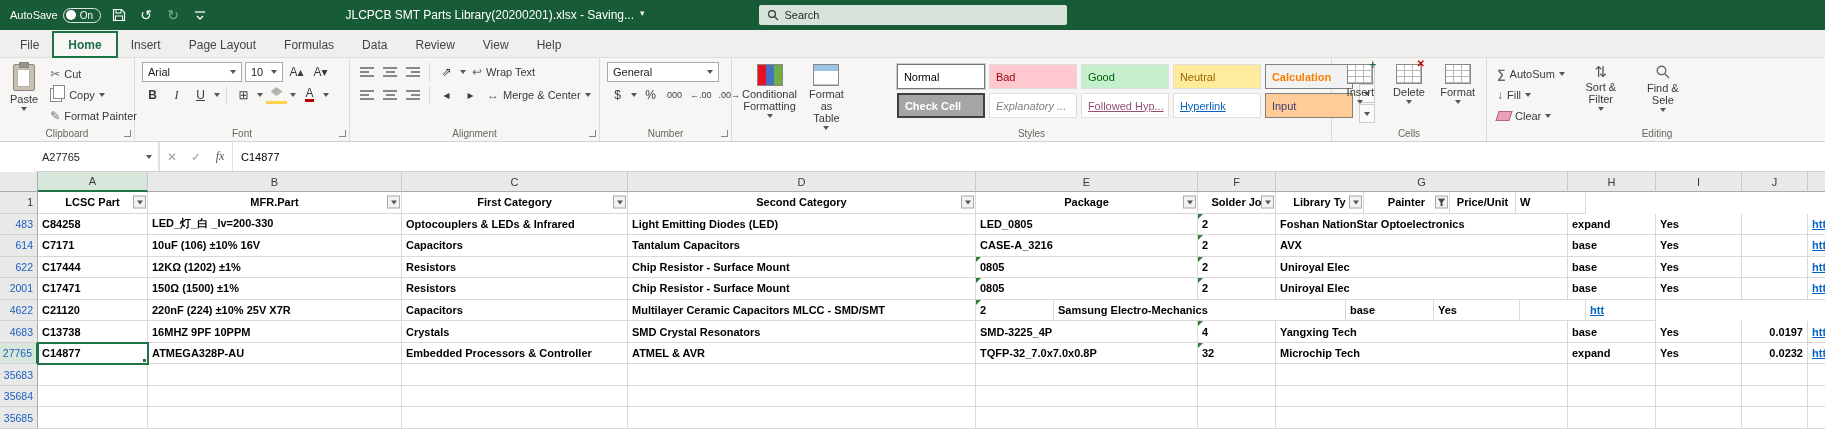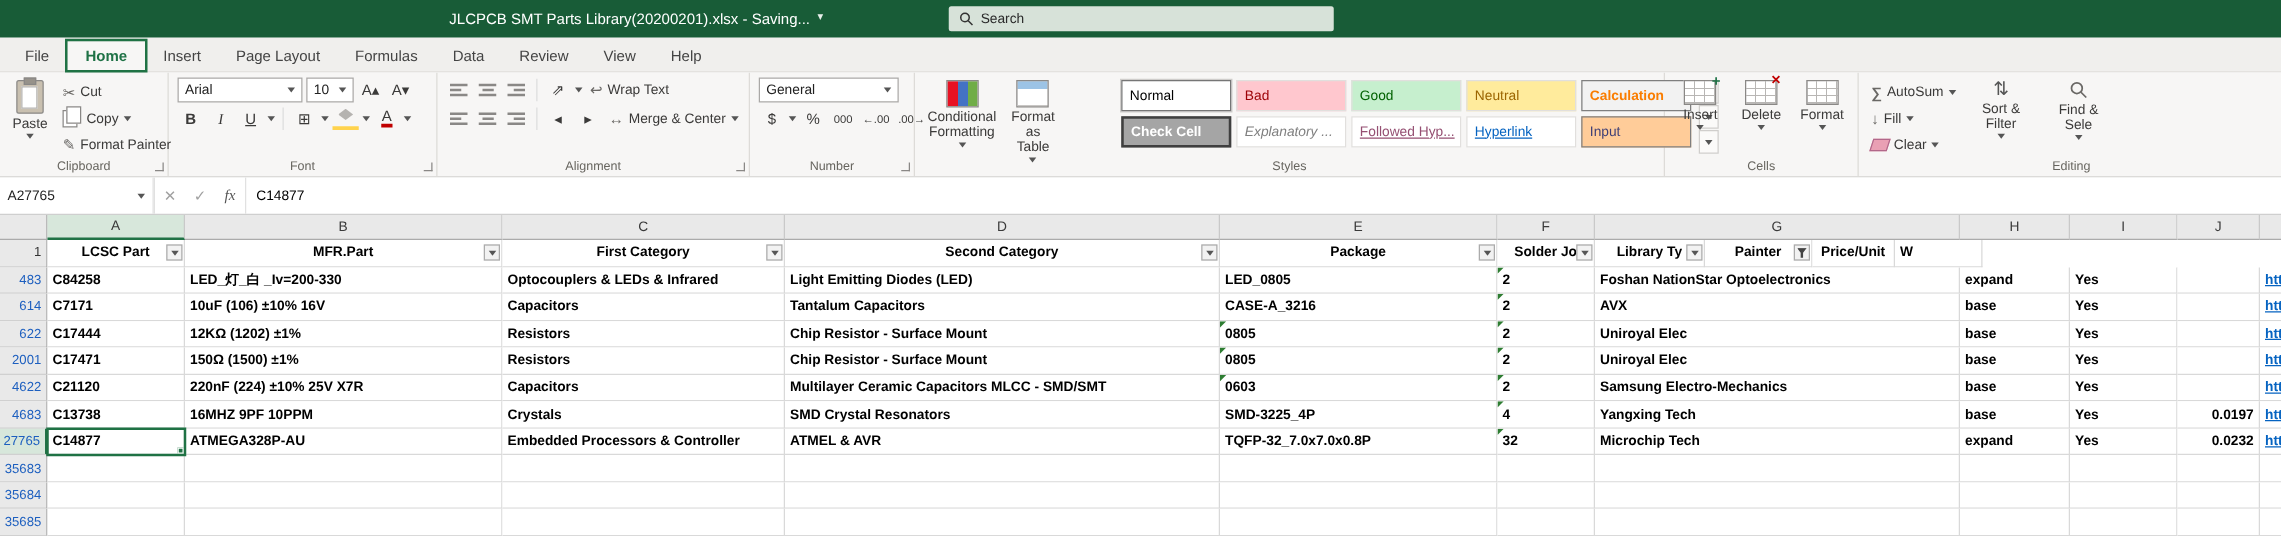--- a/index.html
+++ b/index.html
@@ -7,21 +7,21 @@
   .app{width:1825px;height:429px;overflow:hidden;position:relative;background:#fff;}
 
   
   .titlebar{height:30px;background:#185c37;position:relative;display:flex;align-items:center;color:#fff;}
   .tb-left{display:flex;align-items:center;gap:9px;padding-left:10px;z-index:3;}
   .as-wrap{display:flex;align-items:center;gap:5px;font-size:11px;color:#fff;}
   .as-pill{display:flex;align-items:center;gap:4px;border:1px solid rgba(255,255,255,.85);border-radius:9px;padding:1px 7px 1px 2px;font-size:10px;}
   .as-knob{width:10px;height:10px;border-radius:50%;background:#fff;display:inline-block;}
   .qat{font-size:14px;color:#fff;line-height:1;display:flex;align-items:center;justify-content:center;width:18px;height:18px;cursor:default;}
   .qat.dim{opacity:.45;}
-  .tb-title{position:absolute;left:509px;top:50%;transform:translate(-50%,-50%);font-size:12px;display:flex;align-items:flex-start;gap:6px;white-space:nowrap;z-index:2;}
+  .tb-title{position:absolute;left:495px;top:50%;transform:translate(-50%,-50%);font-size:12px;display:flex;align-items:flex-start;gap:6px;white-space:nowrap;z-index:2;}
   .tb-chev{font-size:9px;opacity:.9;}
   .tb-search{position:absolute;left:50%;top:50%;transform:translate(-50%,-50%);width:300px;height:20px;background:#d7e2d9;border-radius:2px;display:flex;align-items:center;gap:6px;padding-left:8px;color:#2b2b2b;font-size:11px;z-index:1;}
 
   
   .tabrow{height:28px;background:#f0efed;display:flex;align-items:flex-end;padding-left:6px;border-bottom:1px solid #e0deda;box-sizing:border-box;}
   .rtab{font-size:12px;color:#444;padding:5px 14px;line-height:14px;white-space:nowrap;}
   .rtab.active{background:#f7f6f5;border:1px solid #dcdad8;border-bottom:none;color:#1e7145;font-weight:700;}
 
   
   .ribbon{height:84px;background:#f7f6f5;border-bottom:1px solid #d4d2cf;display:flex;overflow:hidden;box-sizing:border-box;}
@@ -82,21 +82,21 @@
   .ic-grid{position:relative;width:24px;height:18px;border:1px solid #8a8886;background-image:repeating-linear-gradient(90deg,transparent 0 7px,#b8b6b4 7px 8px),repeating-linear-gradient(transparent 0 5px,#b8b6b4 5px 6px);background-color:#fff;}
   .ic-grid.ins::after{content:"+";position:absolute;right:-4px;top:-7px;color:#1e7145;font-weight:700;font-size:12px;}
   .ic-grid.del::after{content:"\2715";position:absolute;right:-4px;top:-7px;color:#c00000;font-weight:700;font-size:10px;}
   
   .ic-eraser{width:12px;height:8px;background:#e9a0b4;border:1px solid #b2688a;transform:skewX(-18deg);display:inline-block;flex:none;}
   .sum{color:#3b3a39;font-weight:700;}
   .ic.big{font-size:15px;color:#555;}
   .edcols{display:flex;gap:6px;}
 
   
-  .fbar{height:29px;background:#fff;border-bottom:1px solid #cfcfcf;display:flex;align-items:stretch;box-sizing:content-box;}
+  .fbar{height:29px;background:#fff;border-bottom:1px solid #cfcfcf;display:flex;align-items:stretch;box-sizing:content-box;margin-left:36px;}
   .namebox{width:110px;display:flex;align-items:center;justify-content:space-between;padding:0 6px;font-size:11px;color:#222;border-right:1px solid #e1e1e1;}
   .fsep{width:1px;background:#e1e1e1;}
   .fbtn{width:24px;display:flex;align-items:center;justify-content:center;font-size:12px;color:#444;}
   .fbtn.dim{color:#a0a0a0;}
   .fbtn.fx{font-style:italic;font-family:"Liberation Serif",serif;color:#555;}
   .finput{flex:1;display:flex;align-items:center;padding-left:8px;font-size:11px;color:#000;}
 
   
   .grid{height:257px;display:flex;flex-direction:column;overflow:hidden;background:#fff;}
   .grow{display:flex;flex:1 1 0;min-height:0;}
@@ -120,20 +120,44 @@
   .active{outline:2px solid #1f7244;outline-offset:-1px;z-index:2;}
   .fill-handle{position:absolute;right:0px;bottom:0px;width:5px;height:5px;background:#1f7244;border:1px solid #fff;box-sizing:border-box;}
   svg{display:block;}
 </style>
 </head>
 <body>
 
 <div class="app">
 
   <div class="titlebar">
+    <div class="tb-left">
+      <div class="as-wrap">
+        <span>AutoSave</span>
+        <span class="as-pill">
+            <span class="as-knob"></span>
+            <span>On</span>
+          </span>
+      </div>
+      <span class="qat">
+          <svg width="14" height="14" viewBox="0 0 14 14">
+            <path d="M1.5 1.5h8l3 3v8h-11z" fill="none" stroke="#fff" stroke-width="1.2"></path>
+            <rect x="4" y="1.5" width="5" height="3.5" fill="none" stroke="#fff"></rect>
+            <rect x="3.5" y="8" width="7" height="4.5" fill="none" stroke="#fff"></rect>
+          </svg>
+        </span>
+      <span class="qat">↺</span>
+      <span class="qat dim">↻</span>
+      <span class="qat">
+          <svg width="12" height="11" viewBox="0 0 12 11">
+            <line x1="1" y1="2" x2="11" y2="2" stroke="#fff" stroke-width="1.3"></line>
+            <path d="M3 6l3 3 3-3" fill="none" stroke="#fff" stroke-width="1.3"></path>
+          </svg>
+        </span>
+    </div>
     <div class="tb-title">
       <span>JLCPCB SMT Parts Library(20200201).xlsx - Saving...</span>
       <span class="tb-chev">▾</span>
     </div>
     <div class="tb-search">
       <span>
           <svg width="12" height="12" viewBox="0 0 12 12">
             <circle cx="5" cy="5" r="3.4" fill="none" stroke="#333" stroke-width="1.2"></circle>
             <line x1="7.6" y1="7.6" x2="11" y2="11" stroke="#333" stroke-width="1.2"></line>
           </svg>
@@ -568,24 +592,20 @@
       <div class="gc cJ numr"></div>
       <div class="gc cK lnk">htt</div>
     </div>
 
     <div class="grow">
       <div class="rn blue">4622</div>
       <div class="gc cA">C21120</div>
       <div class="gc cB">220nF (224) ±10% 25V X7R</div>
       <div class="gc cC">Capacitors</div>
       <div class="gc cD">Multilayer Ceramic Capacitors MLCC - SMD/SMT</div>
-      <div class="gc cE">
-          <i class="tri"></i>
-          <span>0603</span>
-        </div>
       <div class="gc cF">
           <i class="tri"></i>
           <span>2</span>
         </div>
       <div class="gc cG">Samsung Electro-Mechanics</div>
       <div class="gc cH">base</div>
       <div class="gc cI">Yes</div>
       <div class="gc cJ numr"></div>
       <div class="gc cK lnk">htt</div>
     </div>

